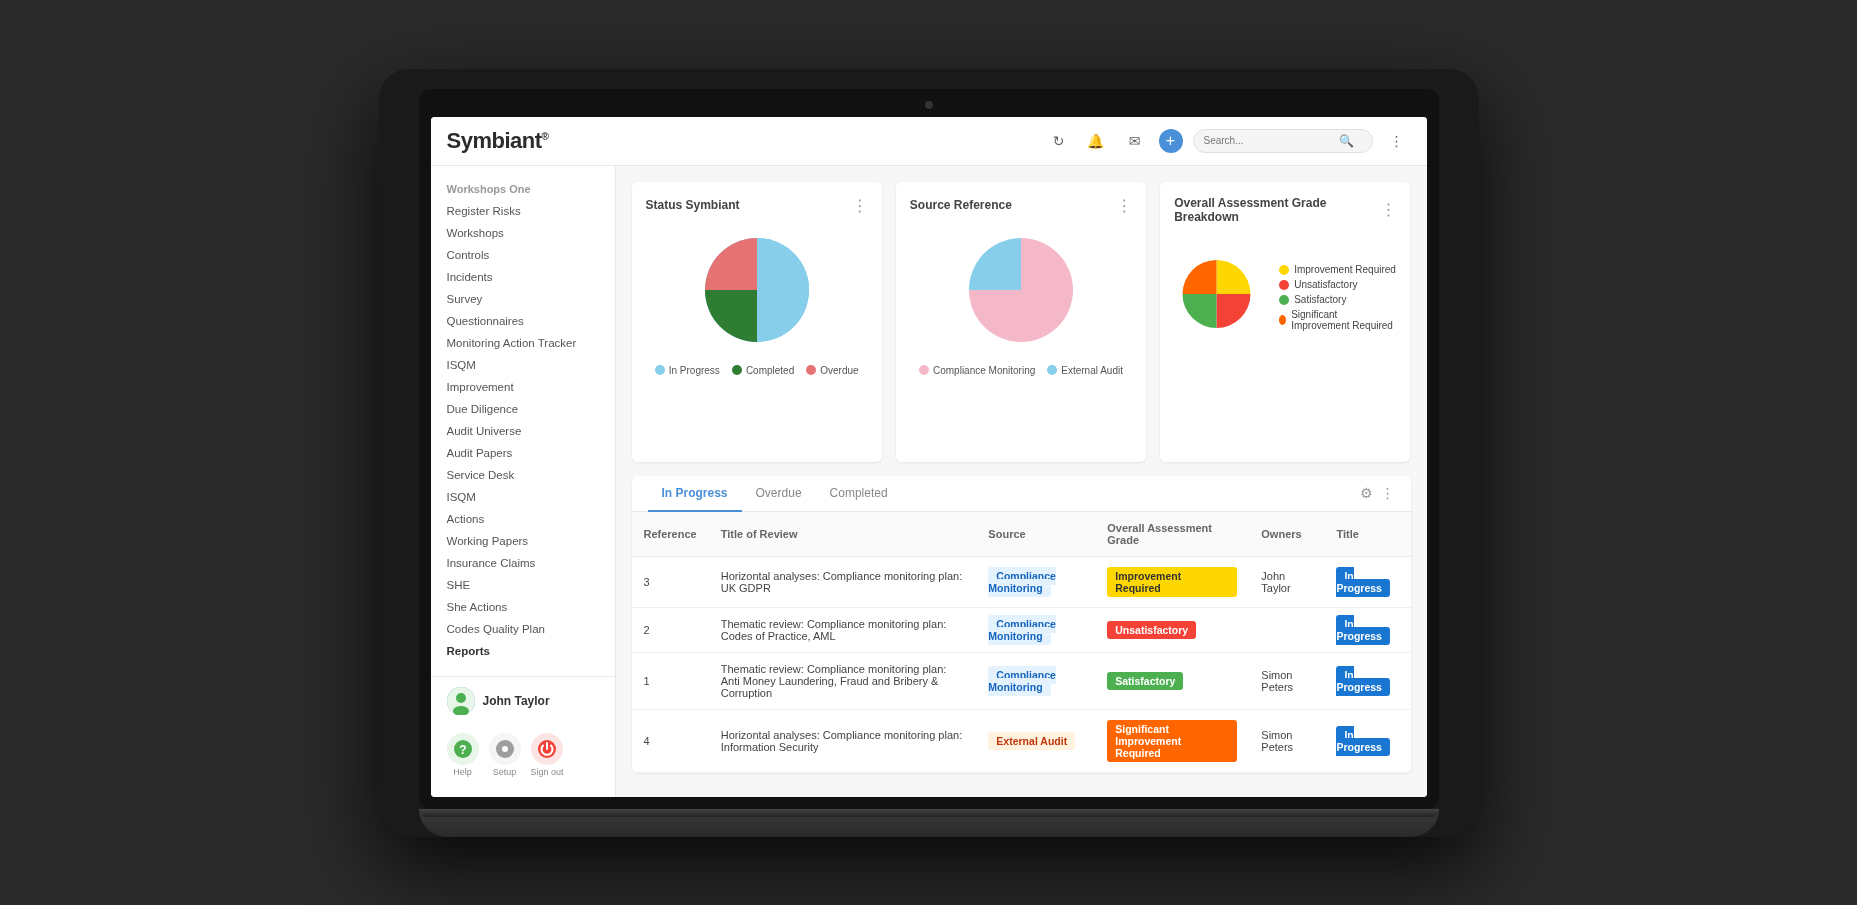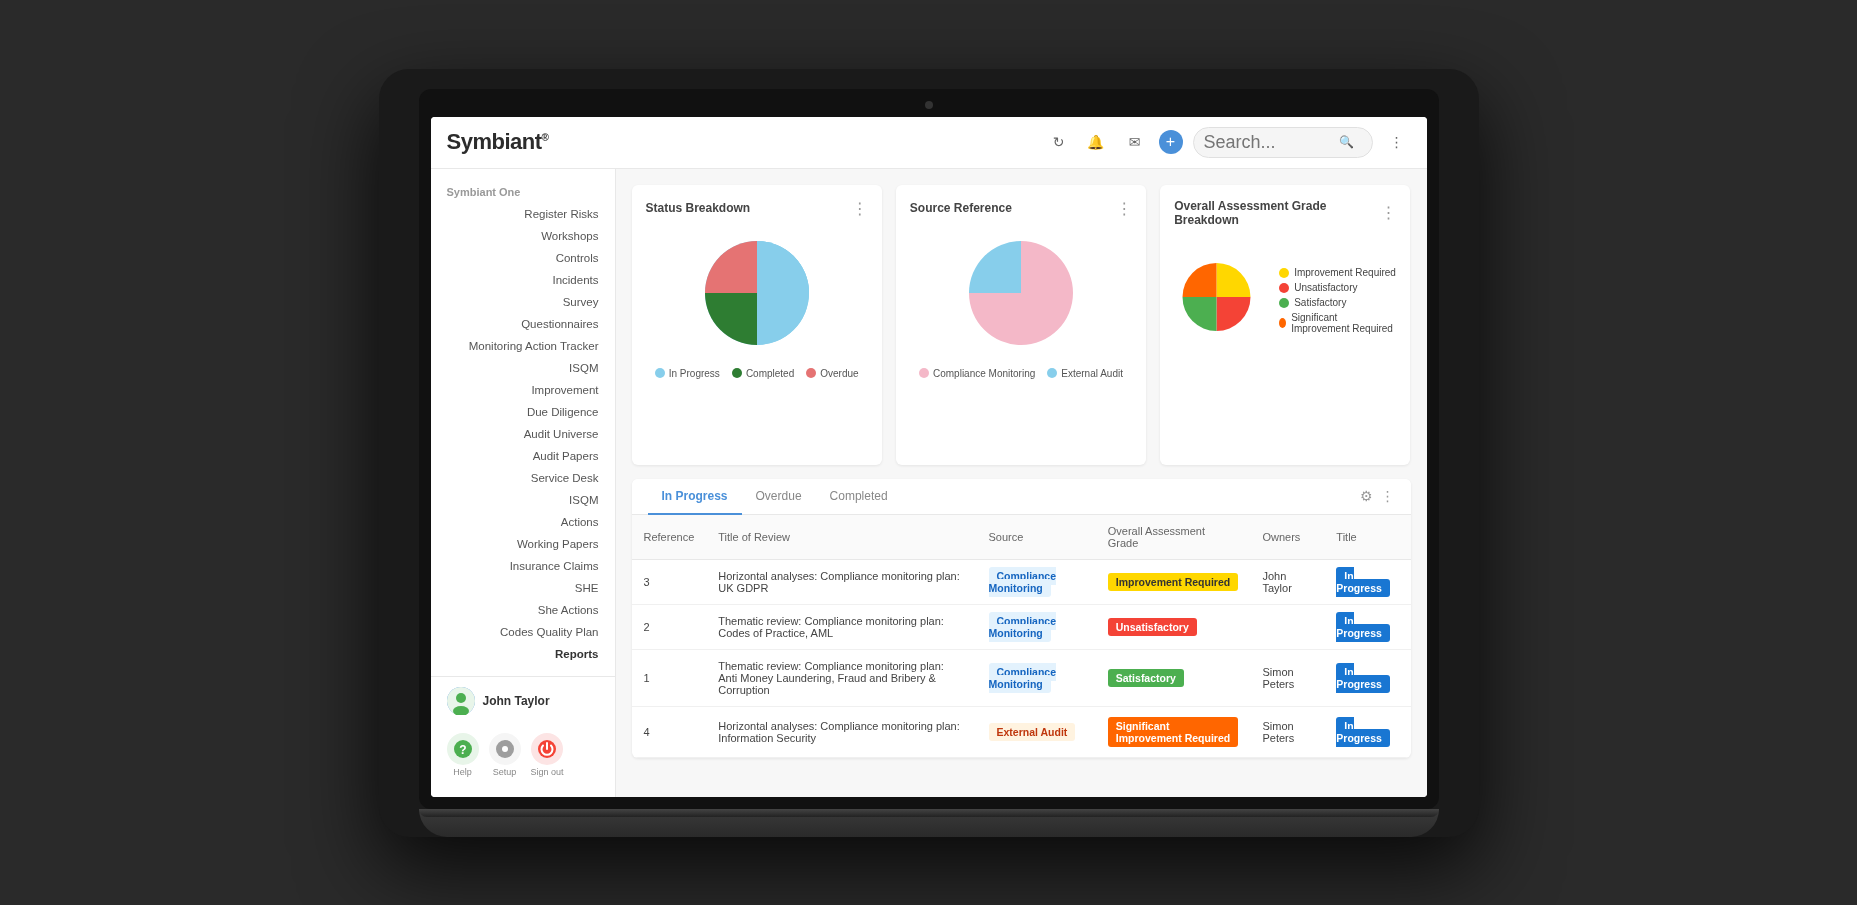--- a/index.html
+++ b/index.html
@@ -126,21 +126,21 @@
       border-radius: 20px;
       padding: 4px 10px;
       gap: 6px;
       width: 180px;
     }
 
     .search-bar input {
       border: none;
       background: transparent;
       outline: none;
-      font-size: 18px;
+      font-size: 10px;
       color: #666;
       width: 130px;
     }
 
     
     .main-content {
       display: flex;
       flex: 1;
       overflow: hidden;
     }
@@ -156,21 +156,20 @@
       overflow-y: auto;
       flex-shrink: 0;
     }
 
     .sidebar-item {
       padding: 5px 16px;
       font-size: 11.5px;
       color: #555;
       cursor: pointer;
       white-space: nowrap;
-      text-align: right;
     }
 
     .sidebar-item.bold { font-weight: 700; color: #333; }
 
     .sidebar-section-header {
       padding: 5px 16px;
       font-size: 11px;
       color: #999;
       font-weight: 600;
     }
@@ -356,21 +355,21 @@
       font-size: 11px;
     }
 
     thead tr {
       background: #fafafa;
     }
 
     th {
       padding: 10px 12px;
       text-align: left;
-      font-weight: 400;
+      font-weight: 700;
       color: #666;
       border-bottom: 1px solid #e8e8e8;
       font-size: 11px;
     }
 
     td {
       padding: 10px 12px;
       border-bottom: 1px solid #f0f0f0;
       color: #444;
     }
@@ -424,21 +423,21 @@
               <input type="text" placeholder="Search..." style="">
               <span style="color:#999;font-size:12px;">🔍</span>
             </div>
             <div class="icon-btn">⋮</div>
           </div>
         </div>
 
         <div class="main-content">
 
           <div class="sidebar">
-            <div class="sidebar-section-header">Symbiant One</div>
+            <div class="sidebar-section-header">Workshops One</div>
 
             <div class="sidebar-item">Register Risks</div>
             <div class="sidebar-item">Workshops</div>
             <div class="sidebar-item">Controls</div>
             <div class="sidebar-item">Incidents</div>
             <div class="sidebar-item">Survey</div>
             <div class="sidebar-item">Questionnaires</div>
             <div class="sidebar-item">Monitoring Action Tracker</div>
             <div class="sidebar-item">ISQM</div>
             <div class="sidebar-item">Improvement</div>
@@ -499,21 +498,21 @@
               </div>
             </div>
           </div>
 
           <div class="content-area">
 
             <div class="charts-row">
 
               <div class="chart-card">
                 <div class="chart-card-header">
-                  <span class="chart-title">Status Breakdown</span>
+                  <span class="chart-title">Status Symbiant</span>
                   <span class="chart-menu">⋮</span>
                 </div>
                 <div class="chart-container">
                   <svg class="pie" viewBox="0 0 100 100">
 
                     <circle cx="50" cy="50" r="40" fill="#87ceeb"></circle>
 
                     <path d="M50,50 L50,10 A40,40 0 0,1 90,50 Z" fill="#87ceeb"></path>
 
                     <path d="M50,50 L50,10 A40,40 0 0,1 50,90 Z" fill="#87ceeb"></path>

